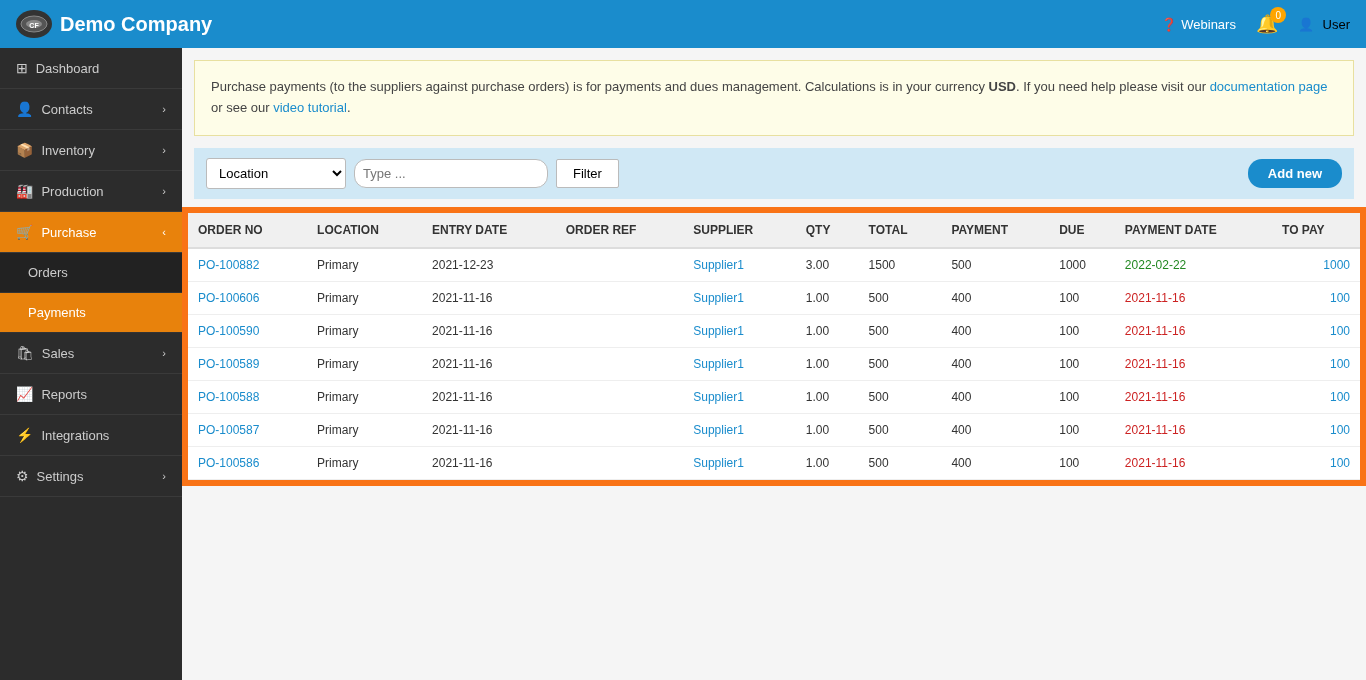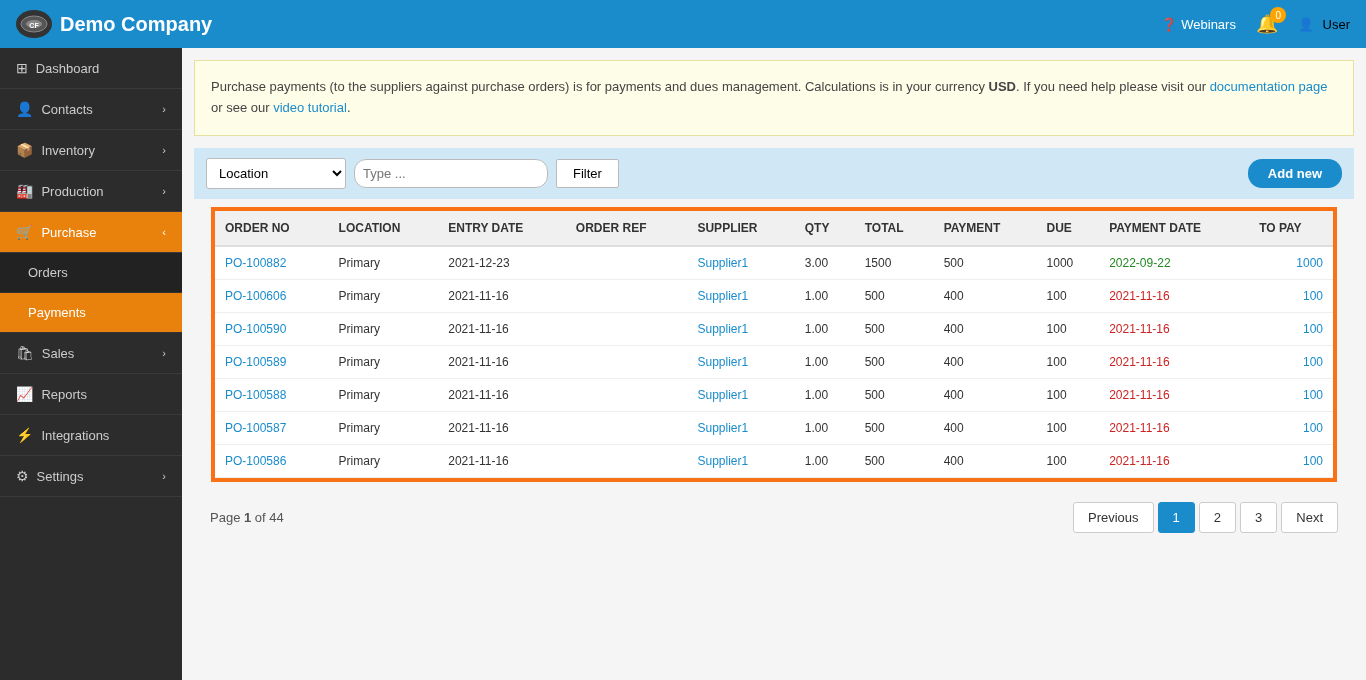--- a/index.html
+++ b/index.html
@@ -135,23 +135,23 @@
       color: white;
       border: none;
       border-radius: 14px;
       cursor: pointer;
       font-size: 13px;
       font-weight: bold;
     }
 
     
     .table-container {
-      margin: 8px 29px;
+      margin: 8px 0;
       background: white;
-      border: 4px solid #f97316;
+      border: 6px solid #f97316;
       overflow-x: auto;
     }
     table {
       width: 100%;
       border-collapse: collapse;
       font-size: 12px;
     }
     table thead tr {
       background: #f0f0f0;
       border-bottom: 2px solid #ddd;
@@ -328,21 +328,21 @@
         <tr>
     <td><a class="link-blue">PO-100882</a></td>
     <td>Primary</td>
     <td>2021-12-23</td>
     <td></td>
     <td><a class="link-blue">Supplier1</a></td>
     <td>3.00</td>
     <td>1500</td>
     <td>500</td>
     <td>1000</td>
-    <td class="date-green">2022-09-22</td>
+    <td class="date-green">2022-02-22</td>
     <td class="to-pay-blue">1000</td>
   </tr>
             <tr>
     <td><a class="link-blue">PO-100606</a></td>
     <td>Primary</td>
     <td>2021-11-16</td>
     <td></td>
     <td><a class="link-blue">Supplier1</a></td>
     <td>1.00</td>
     <td>500</td>
@@ -413,27 +413,15 @@
     <td>500</td>
     <td>400</td>
     <td>100</td>
     <td class="date-red">2021-11-16</td>
     <td class="to-pay-blue">100</td>
   </tr>
           </tbody>
       </table>
     </div>
 
-    <div class="pagination-bar">
-      <span class="page-info">
-        Page <strong>1</strong> of <span>44</span>
-      </span>
-      <div class="pagination-controls">
-        <button>Previous</button>
-        <button class="active">1</button>
-        <button>2</button>
-        <button>3</button>
-        <button>Next</button>
-      </div>
-    </div>
 
   </div>
 </div>
 
 </body></html>

